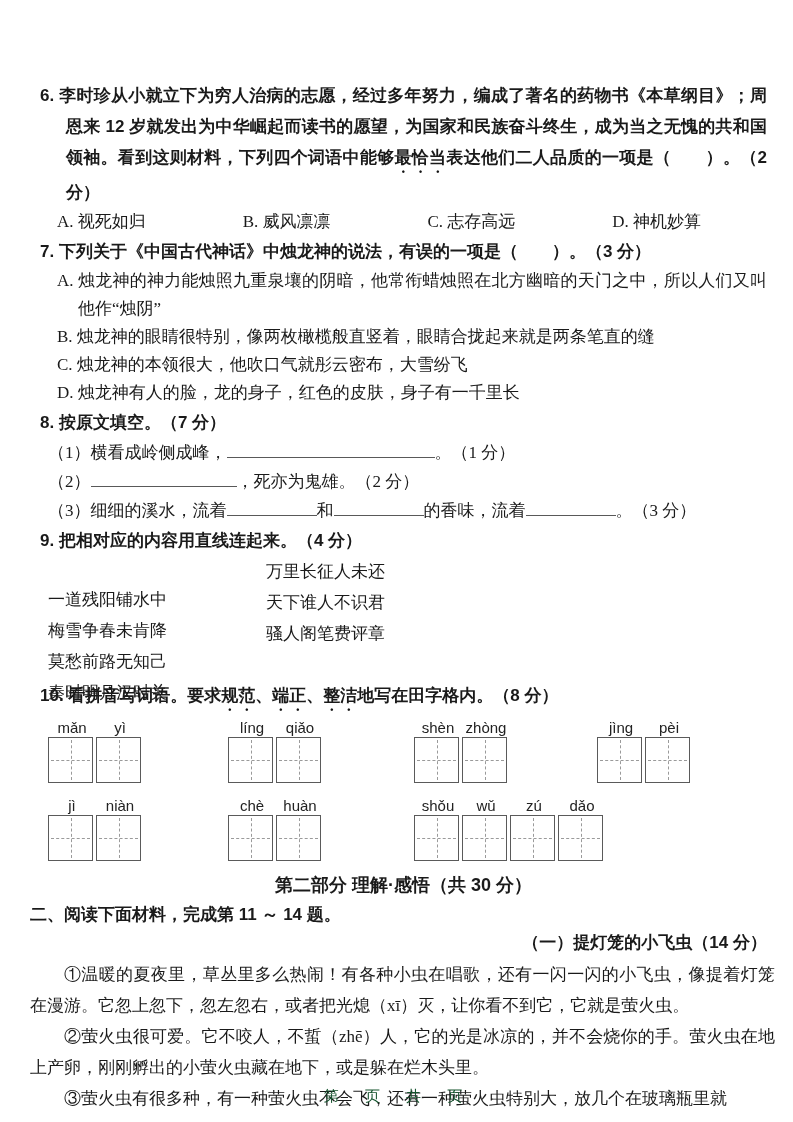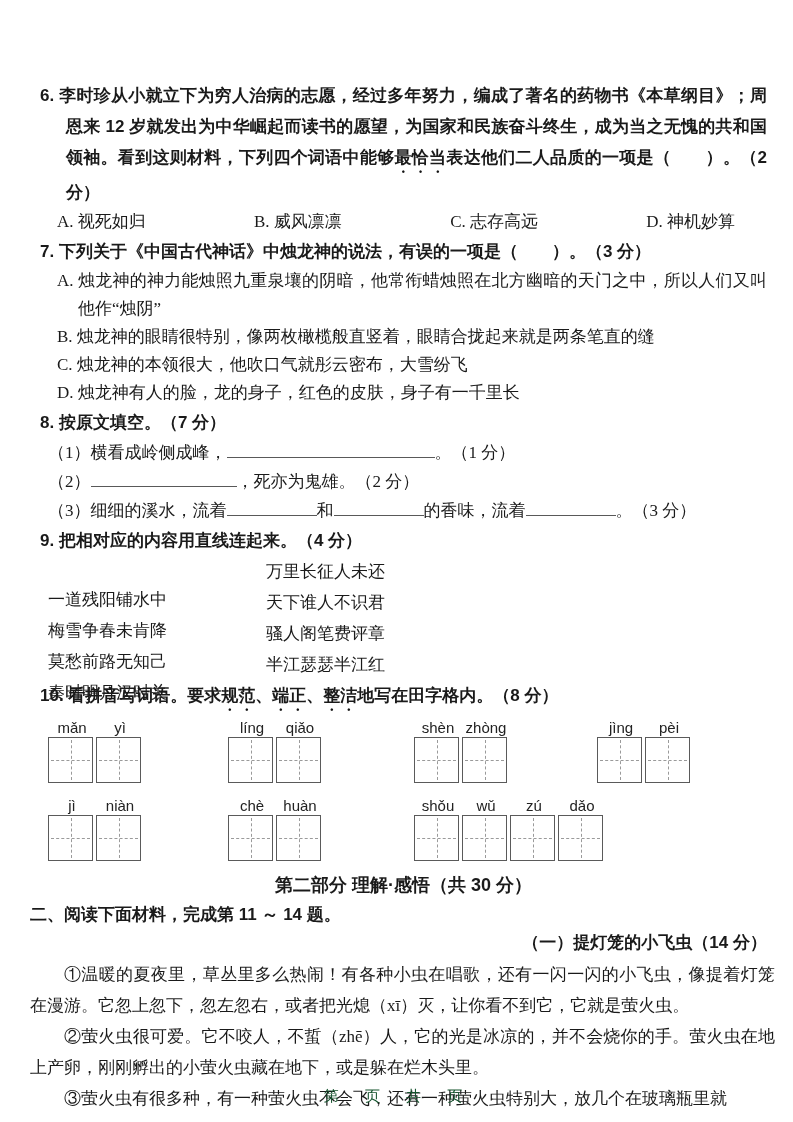--- a/index.html
+++ b/index.html
@@ -12,21 +12,21 @@
     font-family:"Liberation Serif", serif;
     font-size:17px;
     box-sizing:border-box;
     padding:80px 26px 0 40px;
     overflow:hidden;
   }
   .hei{font-family:"Liberation Sans", sans-serif;font-weight:700;}
   .stem{margin:0;line-height:31px;text-align:justify;padding-left:26px;text-indent:-26px;}
   .q6-stem{line-height:31px;}
   
-  .opt-row{display:flex;justify-content:space-between;margin-left:17px;margin-right:32px;height:28px;line-height:28px;}
+  .opt-row{display:flex;justify-content:space-between;margin-left:17px;margin-right:66px;height:28px;line-height:28px;}
   
   .opt{margin:0 0 0 17px;line-height:28px;padding-left:21px;text-indent:-21px;text-align:justify;}
   
   .fill-line{margin:0 0 0 8px;line-height:29px;}
   .blank{display:inline-block;border-bottom:1px solid #595959;height:14px;vertical-align:baseline;}
   .blank-a{width:208px;}
   .blank-b{width:146px;}
   .blank-c{width:90px;}
   
   .match-row{display:flex;margin-left:8px;line-height:31px;height:31px;}
@@ -94,21 +94,20 @@
   <div class="match-row">
       <span class="match-left">梅雪争春未肯降</span>
       <span>天下谁人不识君</span>
     </div>
   <div class="match-row">
       <span class="match-left">莫愁前路无知己</span>
       <span>骚人阁笔费评章</span>
     </div>
   <div class="match-row">
       <span class="match-left">秦时明月汉时关</span>
-      <span>半江瑟瑟半江红</span>
     </div>
 
   <p class="stem hei"><span>10. 看拼音写词语。要求</span><span class="emph">规范</span><span>、</span><span class="emph">端正</span><span>、</span><span class="emph">整洁</span><span>地写在田字格内。（8 分）</span></p>
 
   <div class="grid-row">
     <div class="tzg-group" style="left:188px">
       <div class="py-row">
           <span class="py">líng</span>
           <span class="py">qiǎo</span>
         </div>

